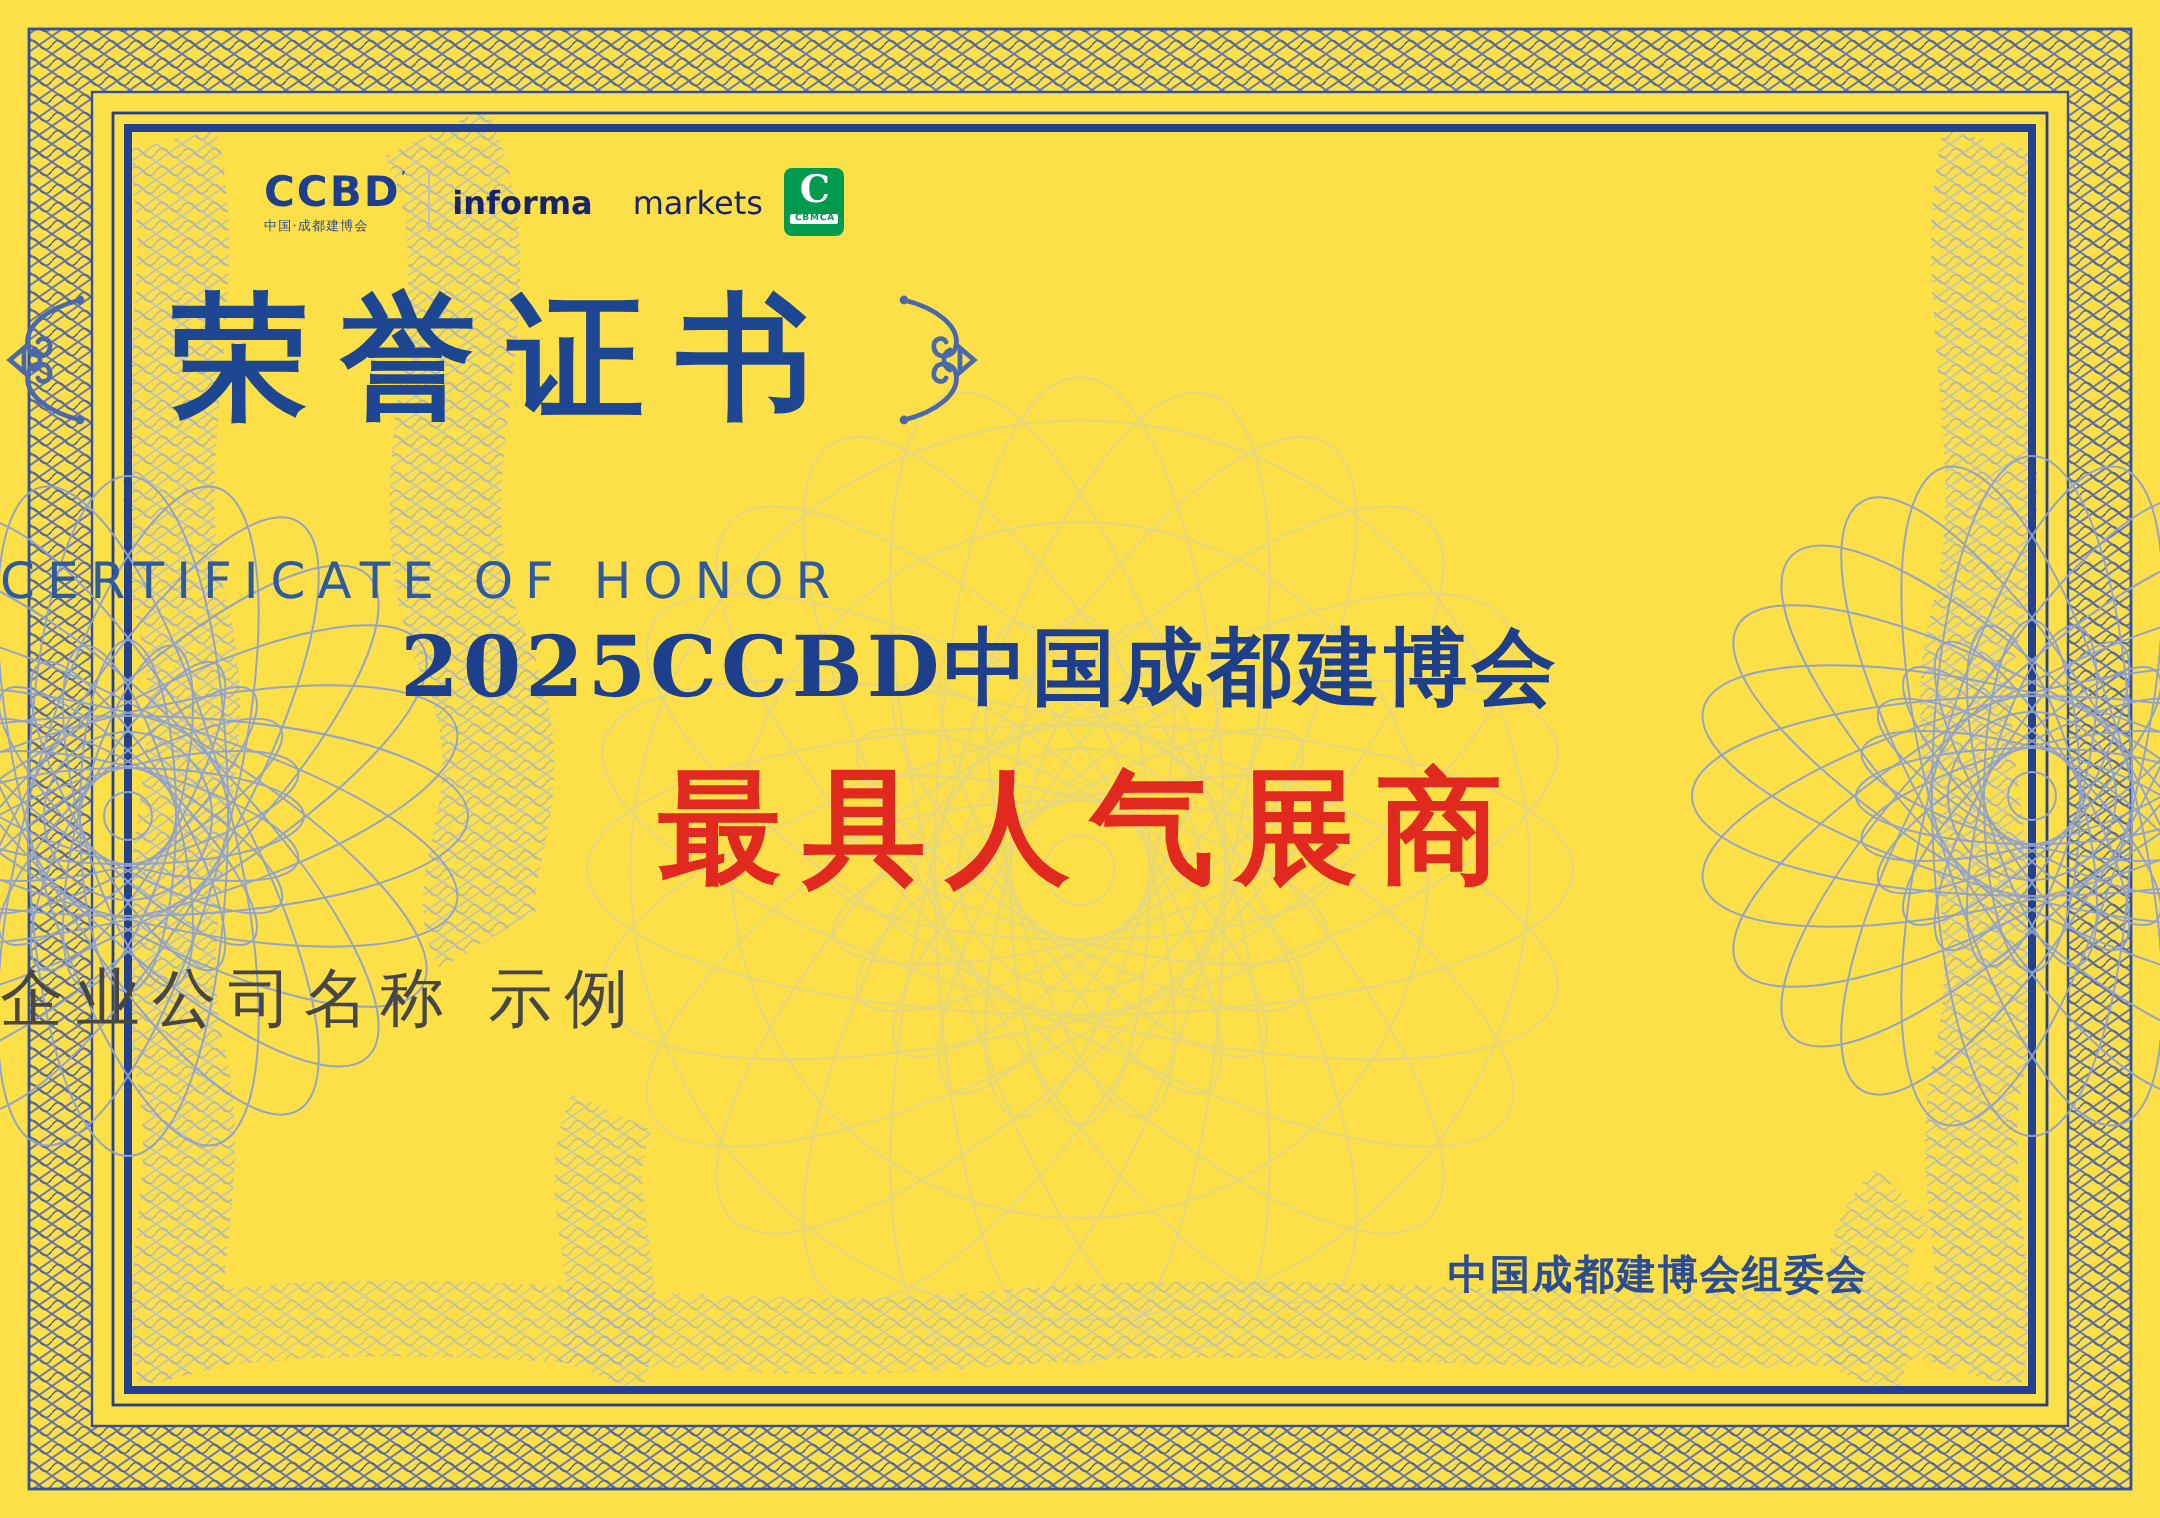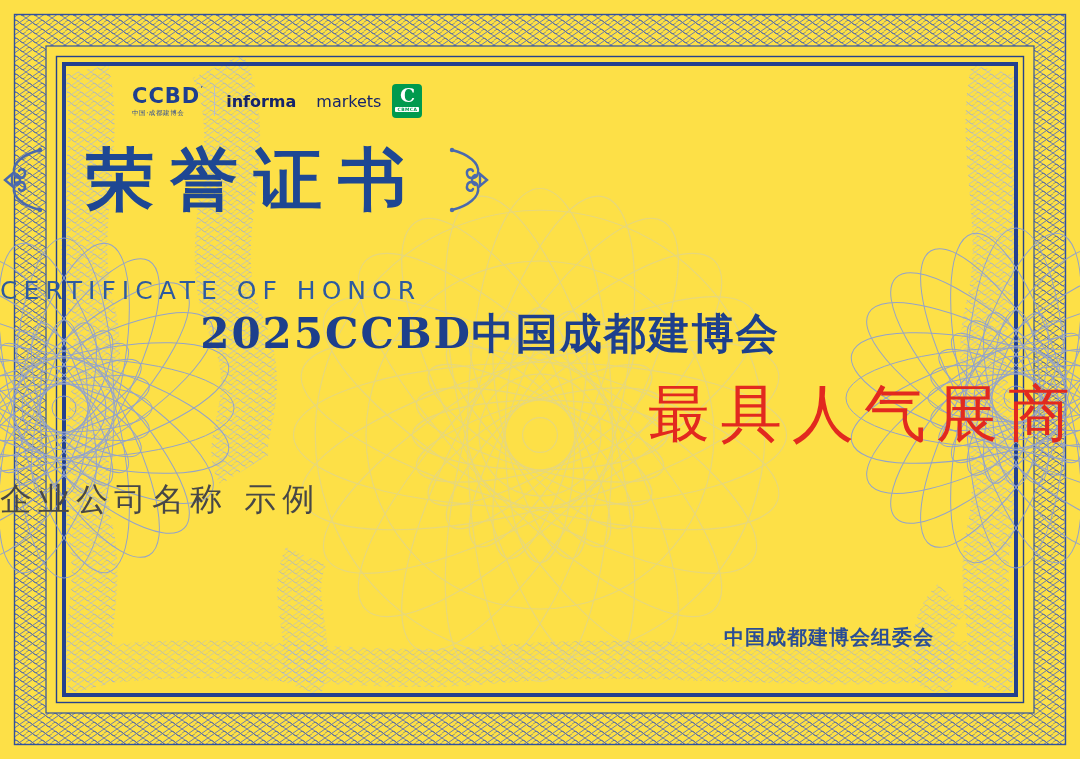--- a/index.html
+++ b/index.html
@@ -30,22 +30,22 @@
     align-items:center;gap:26px;}
   .cert-title{font-size:68px;font-weight:bold;color:#1e4793;letter-spacing:16px;
     text-indent:16px;line-height:1.1;}
   .flourish{flex:0 0 auto;}
   .cert-subtitle{position:absolute;left:0;top:236px;width:1080px;text-align:left;
     font-size:25px;color:#2d5aa0;letter-spacing:6px;font-weight:400;margin-top:40px;}
 
   .event-line{position:absolute;left:0;top:306px;width:980px;text-align:center;
     font-family:"DejaVu Serif","Liberation Serif",serif;font-weight:bold;
     font-size:42px;color:#1d3f8c;letter-spacing:2px;}
-  .award-line{position:absolute;left:0;top:372px;width:1080px;text-align:right;
-    font-family:"DejaVu Serif","Liberation Serif",serif;font-weight:normal;
+  .award-line{position:absolute;left:0;top:372px;width:1080px;text-align:center;
+    font-family:"DejaVu Serif","Liberation Serif",serif;font-weight:bold;
     font-size:62px;color:#e2291f;letter-spacing:10px;text-indent:10px;}
   .recipient-line{position:absolute;left:0;top:478px;width:1080px;text-align:left;
     font-family:"DejaVu Serif","Liberation Serif",serif;
     font-size:32px;color:#474747;letter-spacing:6px;}
 
   
   .signature{position:absolute;right:146px;top:606px;text-align:center;color:#2a4d95;}
   .issuers{font-size:19px;font-weight:bold;letter-spacing:1px;white-space:nowrap;}
   .issuers .gap{display:inline-block;width:28px;}
   .cert-date{margin-top:18px;font-size:20px;font-weight:bold;letter-spacing:1px;}

